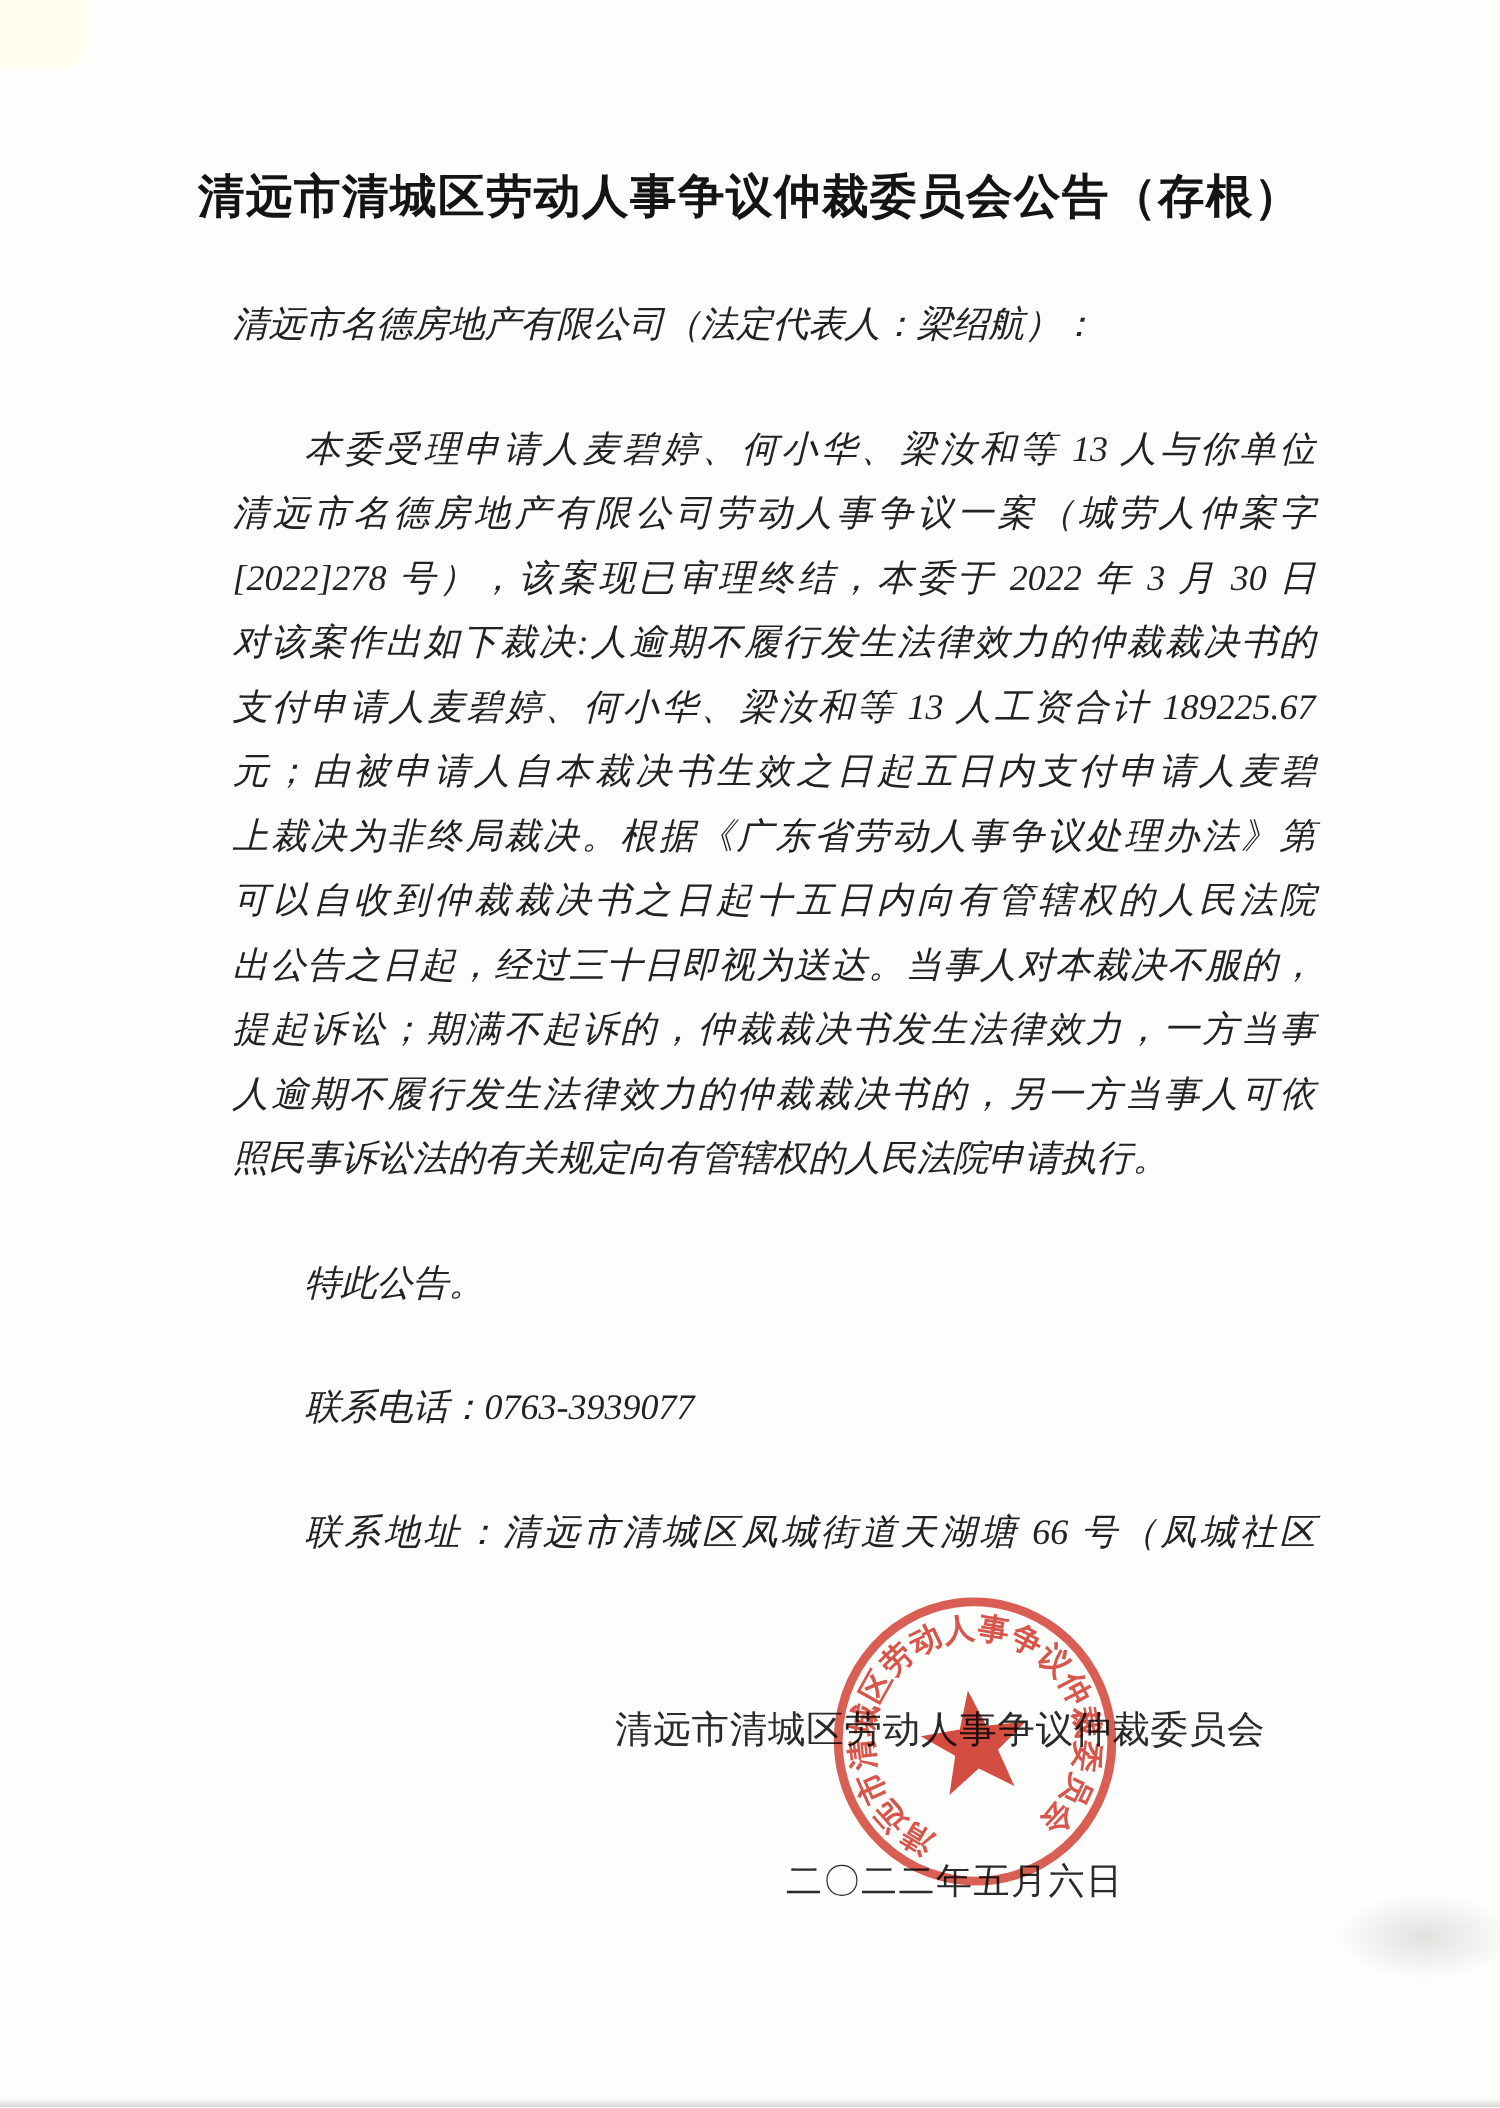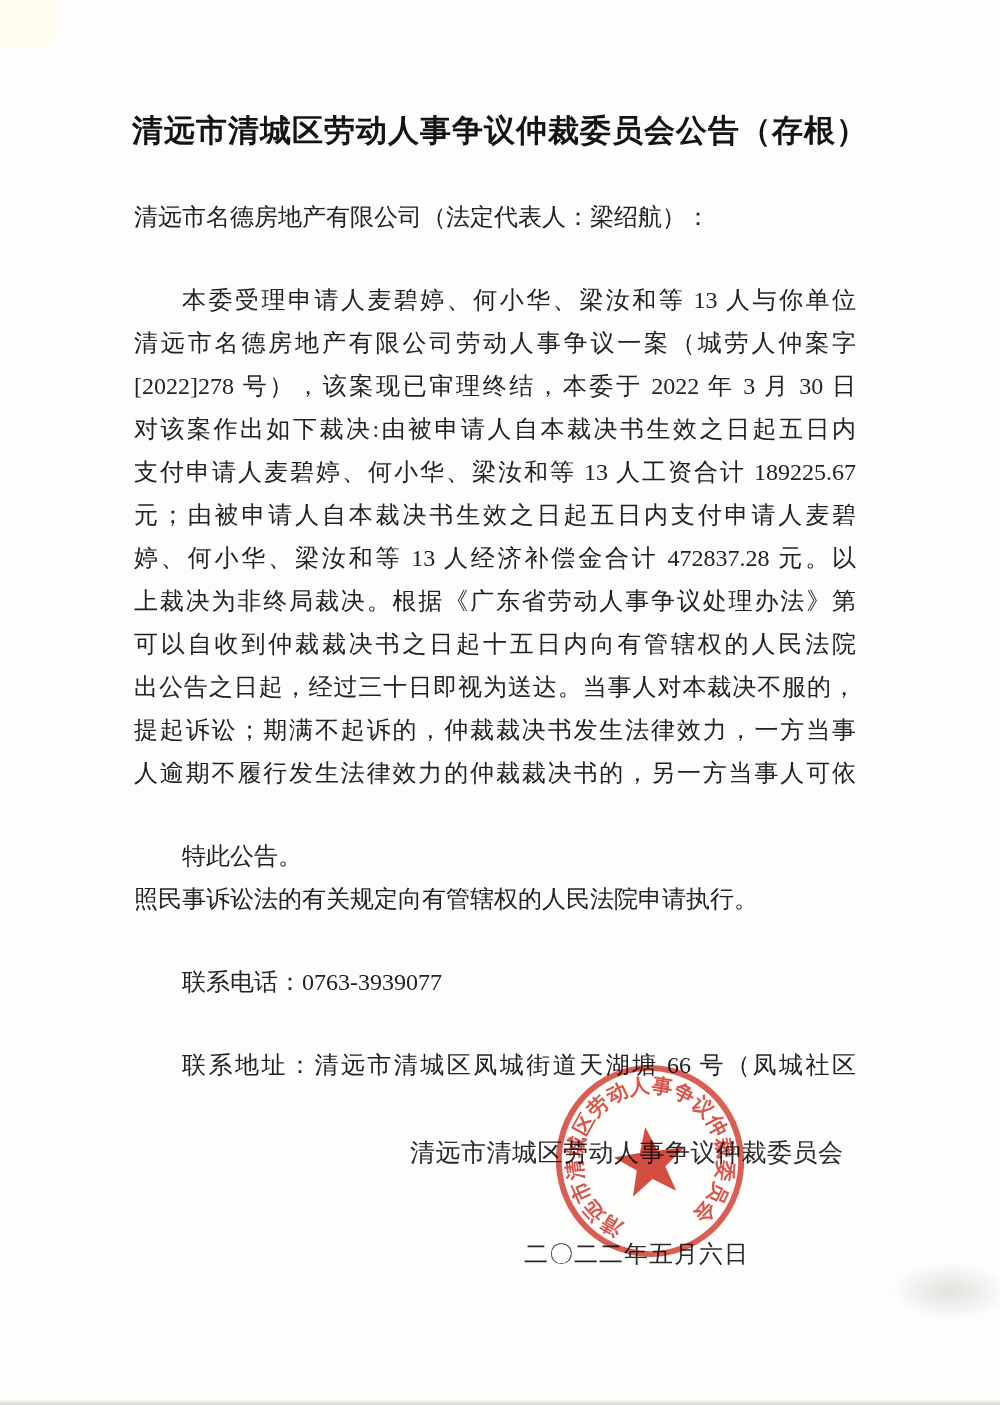--- a/index.html
+++ b/index.html
@@ -19,22 +19,23 @@
   .doc-title {
     position: absolute; left: 0; top: 110px; width: 1000px;
     text-align: center;
     font-family: "Liberation Sans", sans-serif;
     font-weight: 700;
     font-size: 31px;
     letter-spacing: 1px;
     color: #141414;
   }
   .body-text {
-    position: absolute; left: 134px; top: 196px; width: 722px;
+    position: absolute; left: 155px; top: 196px; width: 722px;
     font-size: 24px;
+    font-style: italic;
   }
   .line {
     height: 43px; line-height: 43px;
     text-align: justify;
     text-align-last: left;
     white-space: nowrap;
     color: #222;
   }
   .line.fill { white-space: normal; text-align-last: justify; }
   .line.indent { padding-left: 48px; margin-top: 40px; }
@@ -72,31 +73,30 @@
 
   <div class="corner-artifact"></div>
 
   <div class="doc-title">清远市清城区劳动人事争议仲裁委员会公告（存根）</div>
 
   <div class="body-text">
       <div class="line">清远市名德房地产有限公司（法定代表人：梁绍航）：</div>
       <div class="line indent fill">本委受理申请人麦碧婷、何小华、梁汝和等 13 人与你单位</div>
       <div class="line fill">清远市名德房地产有限公司劳动人事争议一案（城劳人仲案字</div>
       <div class="line fill">[2022]278 号），该案现已审理终结，本委于 2022 年 3 月 30 日</div>
-      <div class="line fill">对该案作出如下裁决:由被申请人自本裁决书生效之日起五日内</div>
+      <div class="line fill">对该案作出如下裁决:人逾期不履行发生法律效力的仲裁裁决书的</div>
       <div class="line fill">支付申请人麦碧婷、何小华、梁汝和等 13 人工资合计 189225.67</div>
       <div class="line fill">元；由被申请人自本裁决书生效之日起五日内支付申请人麦碧</div>
-      <div class="line fill">婷、何小华、梁汝和等 13 人经济补偿金合计 472837.28 元。以</div>
       <div class="line fill">上裁决为非终局裁决。根据《广东省劳动人事争议处理办法》第</div>
       <div class="line fill">可以自收到仲裁裁决书之日起十五日内向有管辖权的人民法院</div>
       <div class="line fill">出公告之日起，经过三十日即视为送达。当事人对本裁决不服的，</div>
       <div class="line fill">提起诉讼；期满不起诉的，仲裁裁决书发生法律效力，一方当事</div>
       <div class="line fill">人逾期不履行发生法律效力的仲裁裁决书的，另一方当事人可依</div>
+      <div class="line">照民事诉讼法的有关规定向有管辖权的人民法院申请执行。</div>
       <div class="line indent">特此公告。</div>
-      <div class="line">照民事诉讼法的有关规定向有管辖权的人民法院申请执行。</div>
       <div class="line indent">联系电话：0763-3939077</div>
       <div class="line indent fill">联系地址：清远市清城区凤城街道天湖塘 66 号（凤城社区</div>
     </div>
 
   <div class="sig-committee">清远市清城区劳动人事争议仲裁委员会</div>
 
   <div class="sig-date">二〇二二年五月六日</div>
 
   <svg class="stamp" viewBox="0 0 200 200">
     <g transform="rotate(-8 100 100)">

